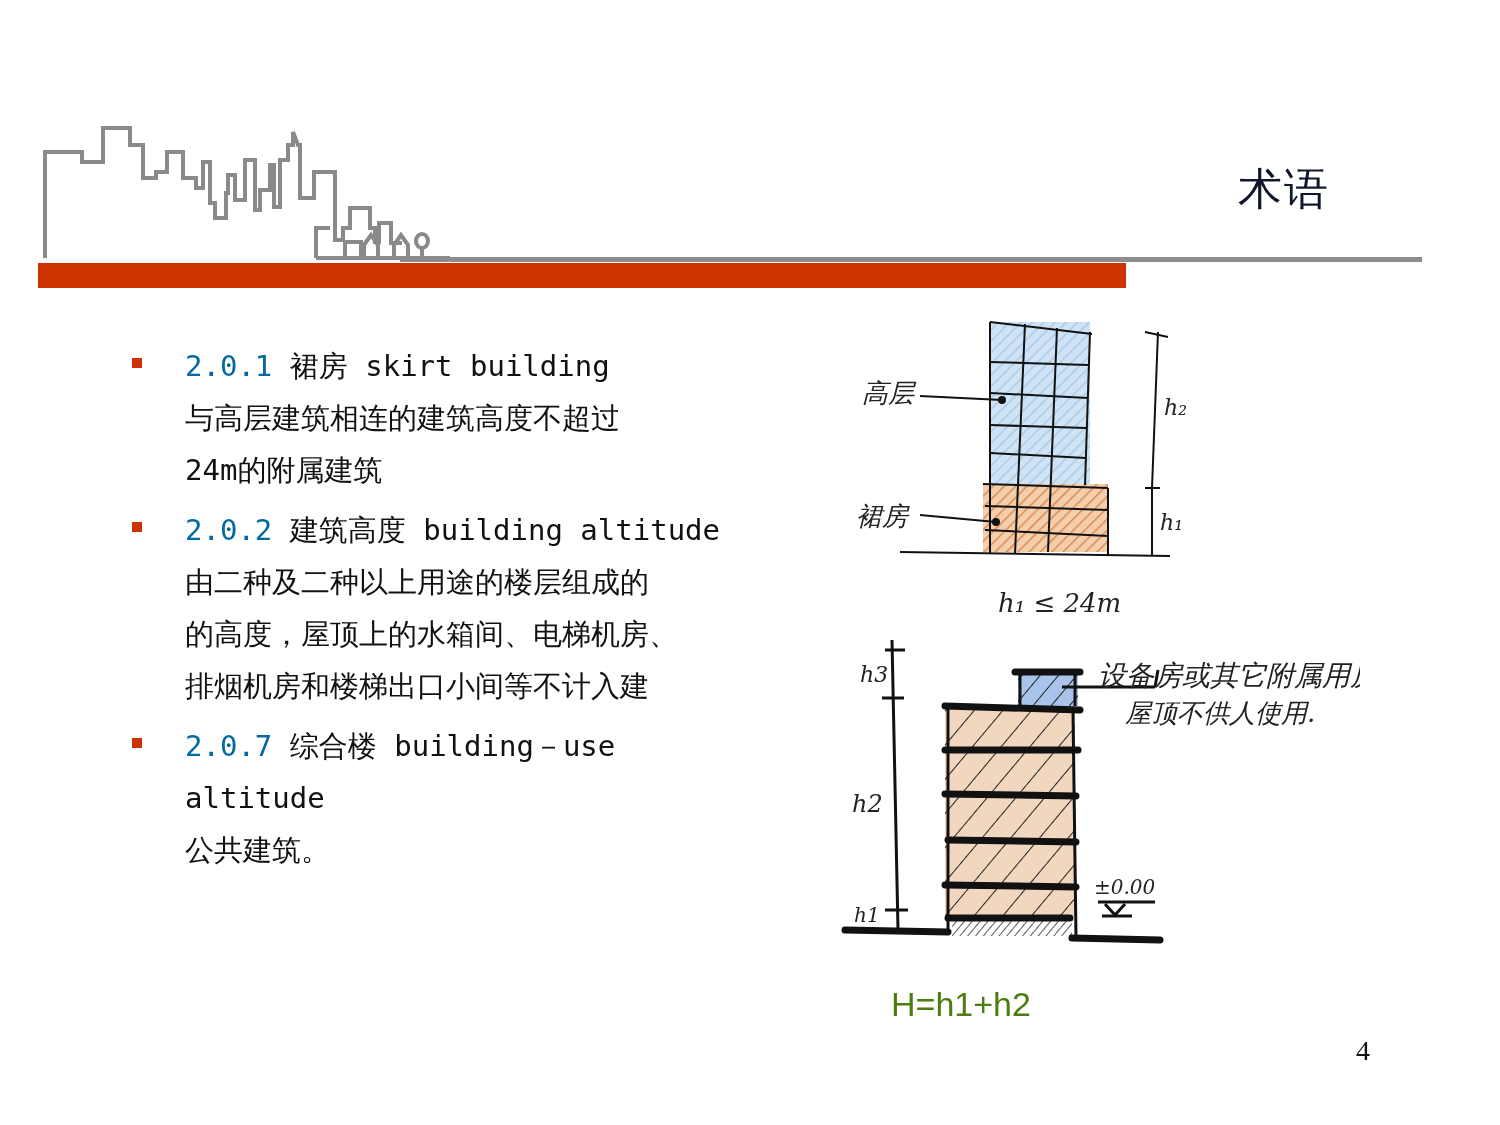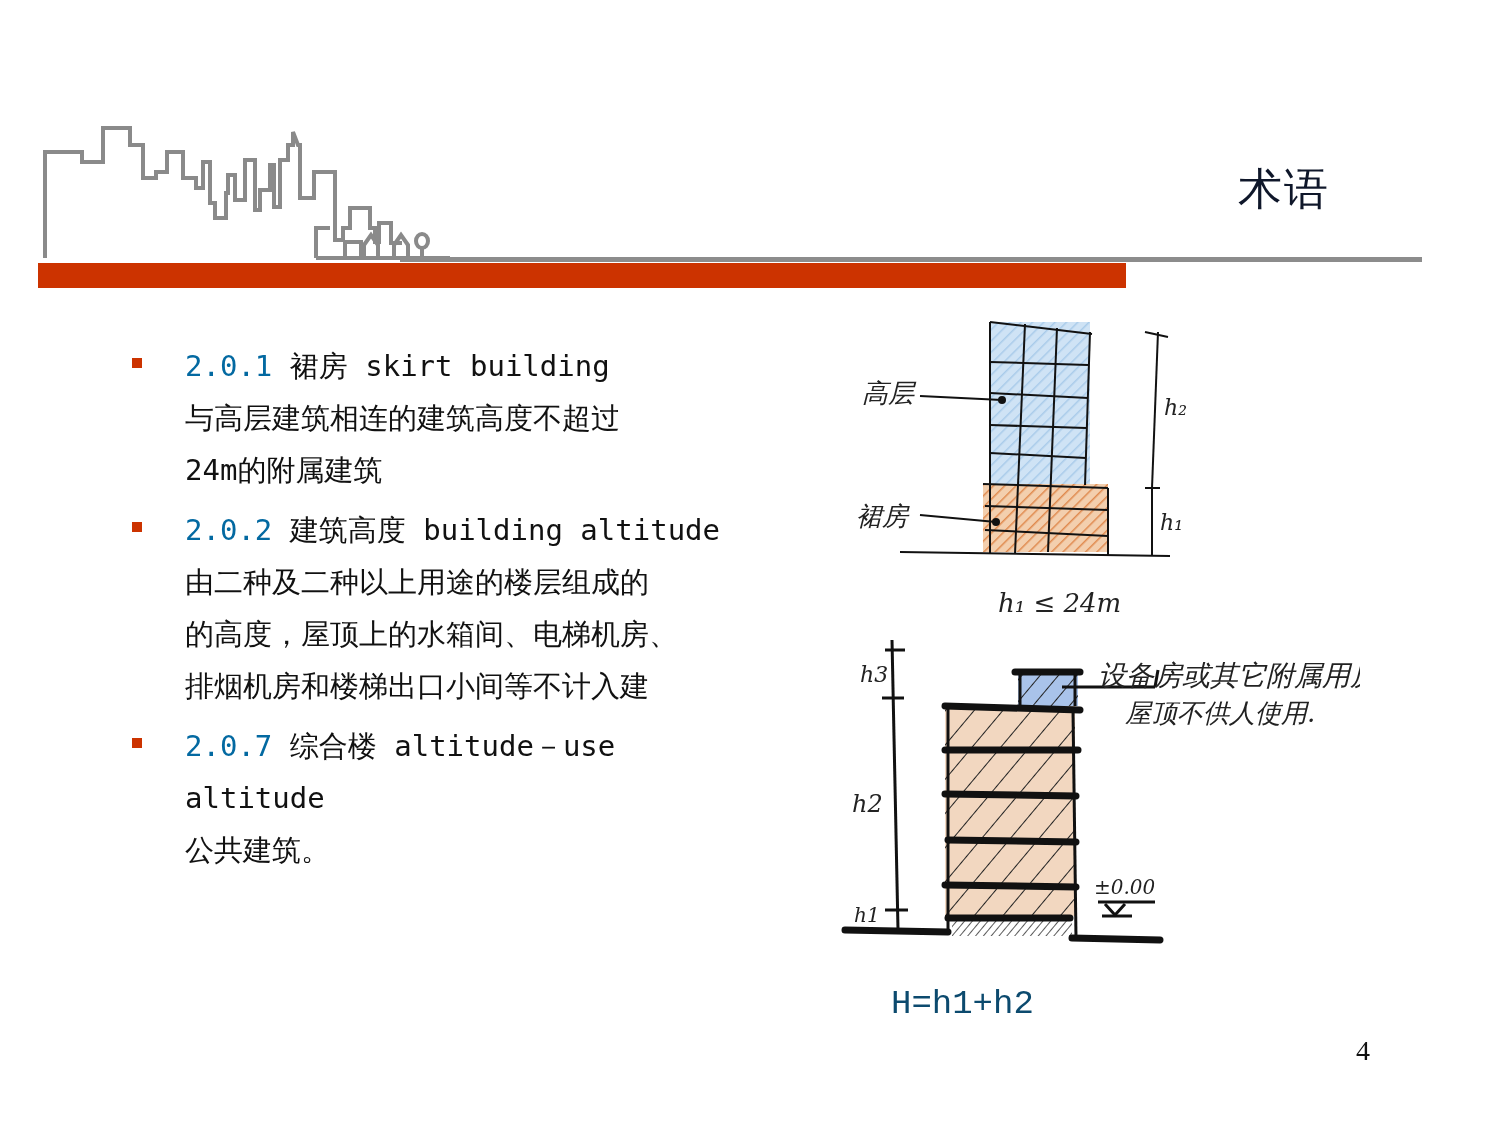--- a/index.html
+++ b/index.html
@@ -20,21 +20,21 @@
     .bullet { position: absolute; left: 4px; top: 18px; width: 10px; height: 10px; background: #cc3300; }
     .line {
       font-family: "DejaVu Sans Mono", monospace; font-size: 29px; line-height: 52px; color: #111;
       white-space: nowrap;
     }
     .num { color: #0369a1; }
     .fig1 { position: absolute; left: 840px; top: 310px; width: 360px; height: 320px; }
     .fig2 { position: absolute; left: 840px; top: 630px; width: 520px; height: 340px; }
     .formula {
       position: absolute; left: 891px; top: 985px;
-      font-family: Liberation Mono, monospace; font-size: 34px; color: #0c4a6e;
+      font-family: Liberation Sans, sans-serif; font-size: 34px; color: #4d7c0f;
     }
     .page-num {
       position: absolute; left: 1356px; top: 1035px;
       font-family: "Liberation Serif", serif; font-size: 28px; color: #111;
     }
     .hand { font-family: "DejaVu Serif", serif; font-style: italic; fill: #222; }
   </style>
 </head>
 <body>
 
@@ -62,21 +62,21 @@
   </div>
   <div class="item">
     <span class="bullet"></span>
     <div class="line"><span class="num">2.0.2</span><span> 建筑高度 building altitude</span></div>
     <div class="line">由二种及二种以上用途的楼层组成的</div>
     <div class="line">的高度，屋顶上的水箱间、电梯机房、</div>
     <div class="line">排烟机房和楼梯出口小间等不计入建</div>
   </div>
   <div class="item">
     <span class="bullet"></span>
-    <div class="line"><span class="num">2.0.7</span><span> 综合楼 altitude－use</span></div>
+    <div class="line"><span class="num">2.0.7</span><span> 综合楼 building－use</span></div>
     <div class="line">altitude</div>
     <div class="line">公共建筑。</div>
   </div>
 </div>
 
 <svg class="fig1" viewBox="0 0 360 320">
   <defs>
     <pattern id="hatchB" width="8" height="8" patternUnits="userSpaceOnUse" patternTransform="rotate(45)">
       <rect width="8" height="8" fill="#cfe3f5"></rect>
         <line x1="0" y1="0" x2="0" y2="8" stroke="#a9cbea" stroke-width="3"></line>

